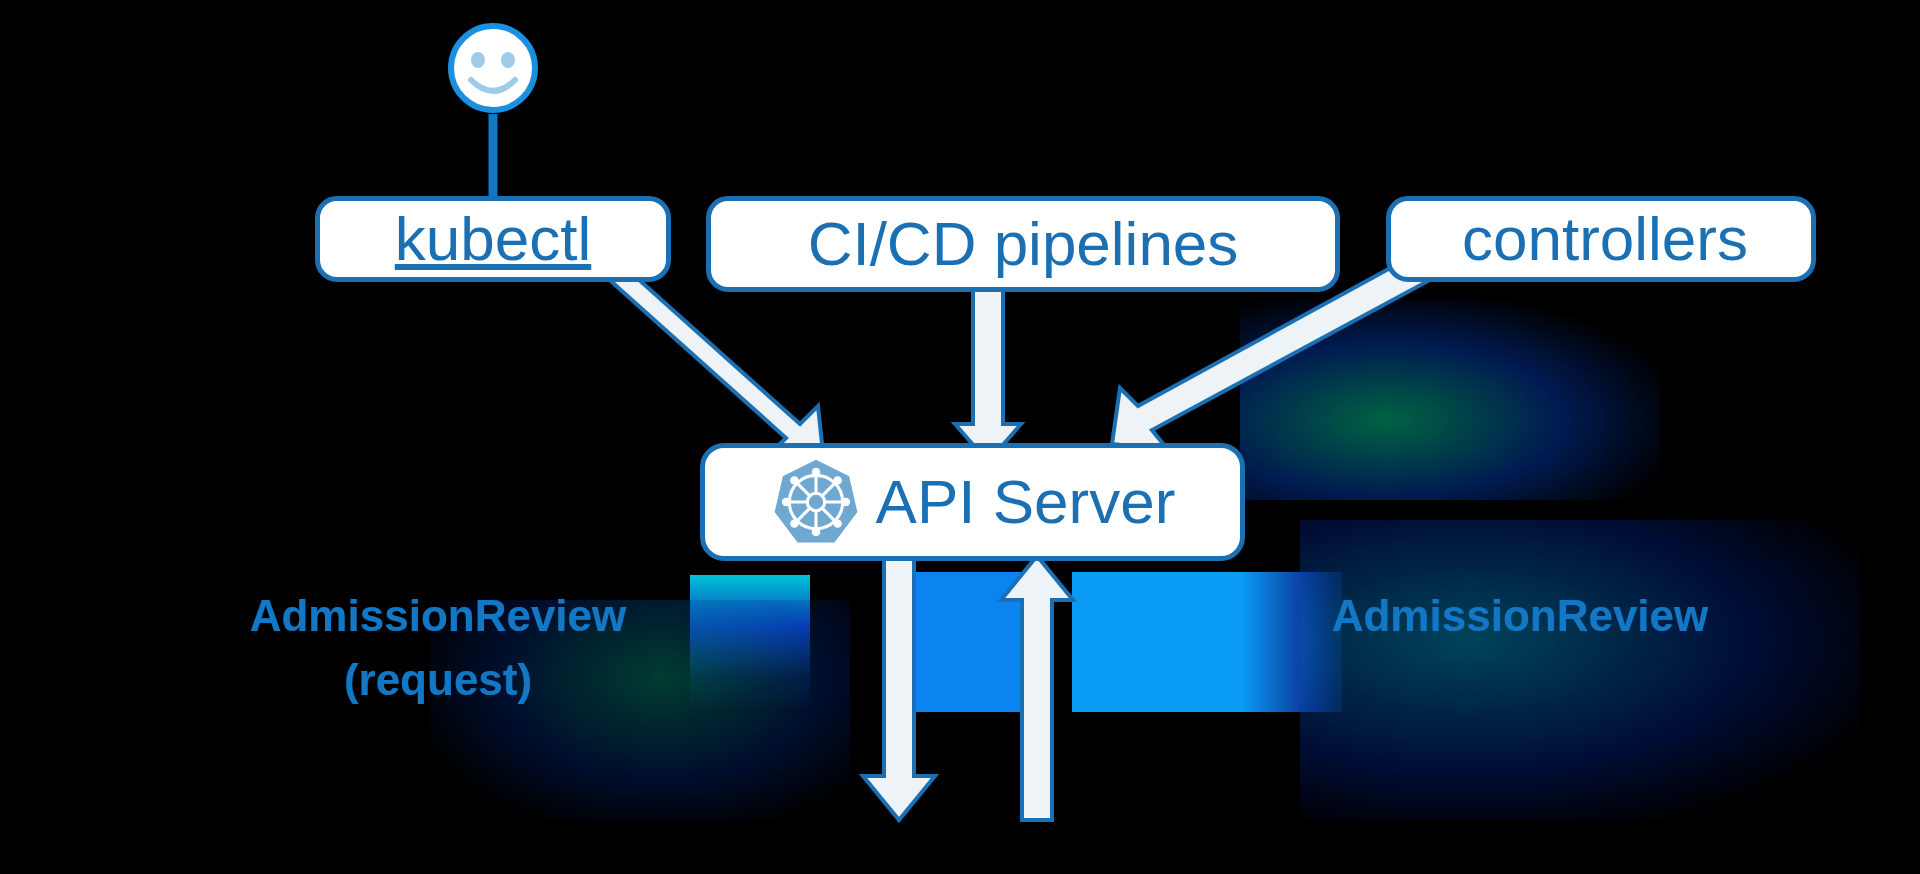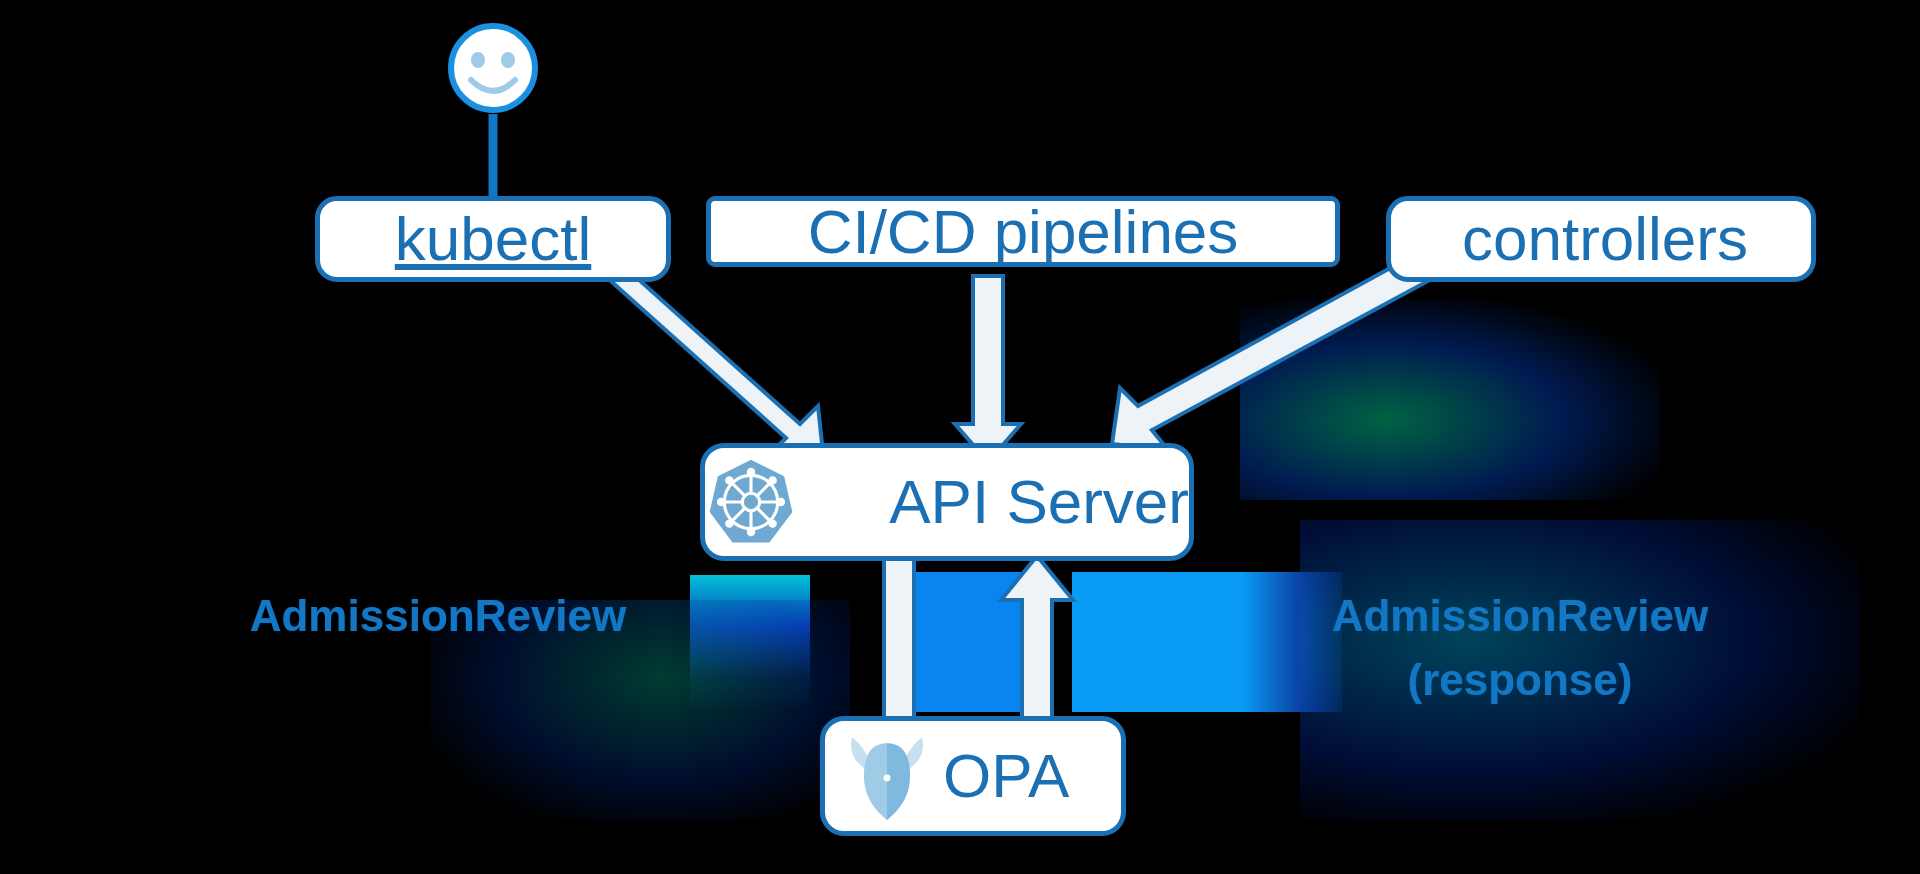--- a/index.html
+++ b/index.html
@@ -35,30 +35,30 @@
     white-space: nowrap;
   }
   .node-box .node-label {
     color: #1b6fb3;
     font-weight: 400;
     letter-spacing: 0px;
   }
 
   
   #box-kubectl     { left: 315px;  top: 196px; width: 356px; height: 86px; text-decoration: underline; }
-  #box-cicd        { left: 706px;  top: 196px; width: 634px; height: 71px; border-radius: 9px; }
+  #box-cicd        { left: 706px;  top: 196px; width: 634px; height: 96px; }
   #box-controllers { left: 1386px; top: 196px; width: 430px; height: 86px; padding-left: 8px; }
   #box-kubectl .node-label,
   #box-cicd .node-label,
   #box-controllers .node-label { font-size: 62px; line-height: 62px; }
 
   
   #box-apiserver {
-    left: 700px; top: 443px; width: 494px; height: 118px;
-    justify-content: space-between;
+    left: 700px; top: 443px; width: 545px; height: 118px;
+    justify-content: center;
     border-radius: 24px;
   }
   #box-apiserver .node-label { font-size: 62px; line-height: 62px; margin-left: 14px; }
 
   
   #box-opa {
     left: 820px; top: 716px; width: 306px; height: 120px;
     justify-content: flex-start;
     padding-left: 14px;
     border-radius: 24px;
@@ -191,35 +191,23 @@
         <circle cx="82.5" cy="50" r="4.6"></circle>
         <circle cx="26.5" cy="26.5" r="4.6"></circle>
         <circle cx="73.5" cy="73.5" r="4.6"></circle>
         <circle cx="73.5" cy="26.5" r="4.6"></circle>
         <circle cx="26.5" cy="73.5" r="4.6"></circle>
       </g>
     </svg>
     <span class="node-label">API Server</span>
   </div>
 
-  <div class="node-box" id="box-opa">
-    <svg class="opa-icon" viewBox="0 0 100 100">
-
-      <path d="M30 44 C14 36 10 20 14 10 C24 18 30 28 33 38 Z" fill="#c7e0f0"></path>
-      <path d="M70 44 C86 36 90 20 86 10 C76 18 70 28 67 38 Z" fill="#c7e0f0"></path>
-
-      <path d="M50 16 C30 16 26 34 26 50 C26 72 38 86 50 96 Z" fill="#9fcbe6"></path>
-      <path d="M50 16 C70 16 74 34 74 50 C74 72 62 86 50 96 Z" fill="#7fb9dd"></path>
-      <circle cx="50" cy="52" r="3.6" fill="#ffffff"></circle>
-    </svg>
-    <span class="node-label">OPA</span>
-  </div>
 
   <div class="caption" id="caption-request">
     <span class="line1">AdmissionReview</span>
+    <span class="line2">(request)</span>
   </div>
 
   <div class="caption" id="caption-response">
     <span class="line1">AdmissionReview</span>
-    <span class="line2">(response)</span>
   </div>
 
 </div>
 
 </body></html>

